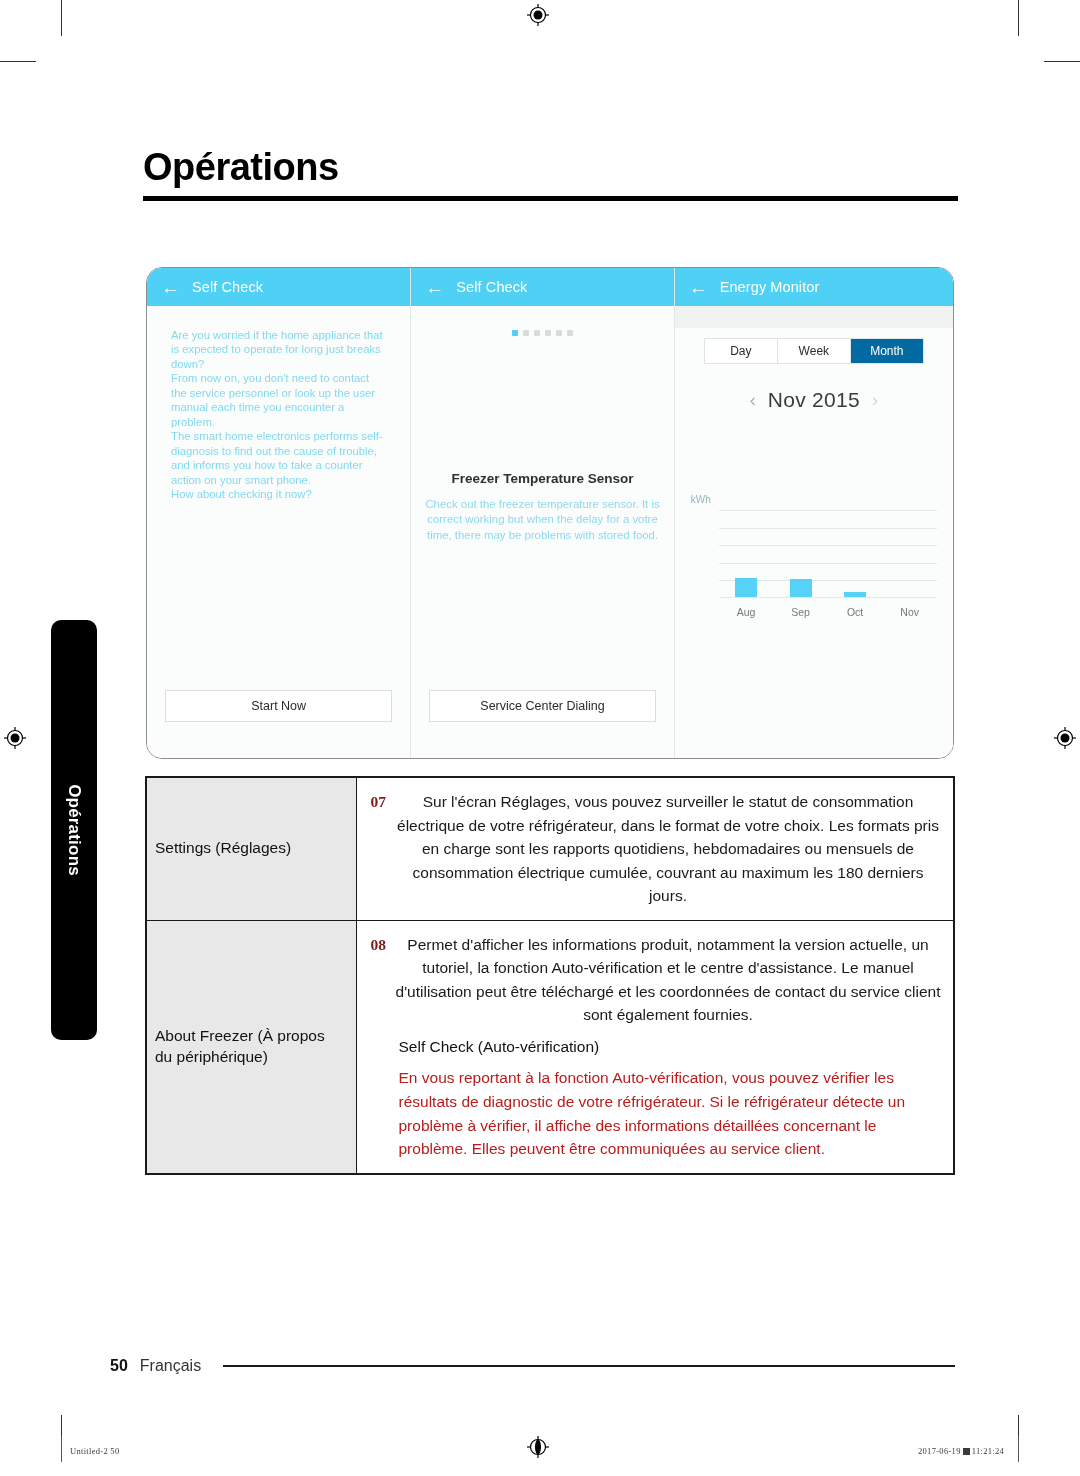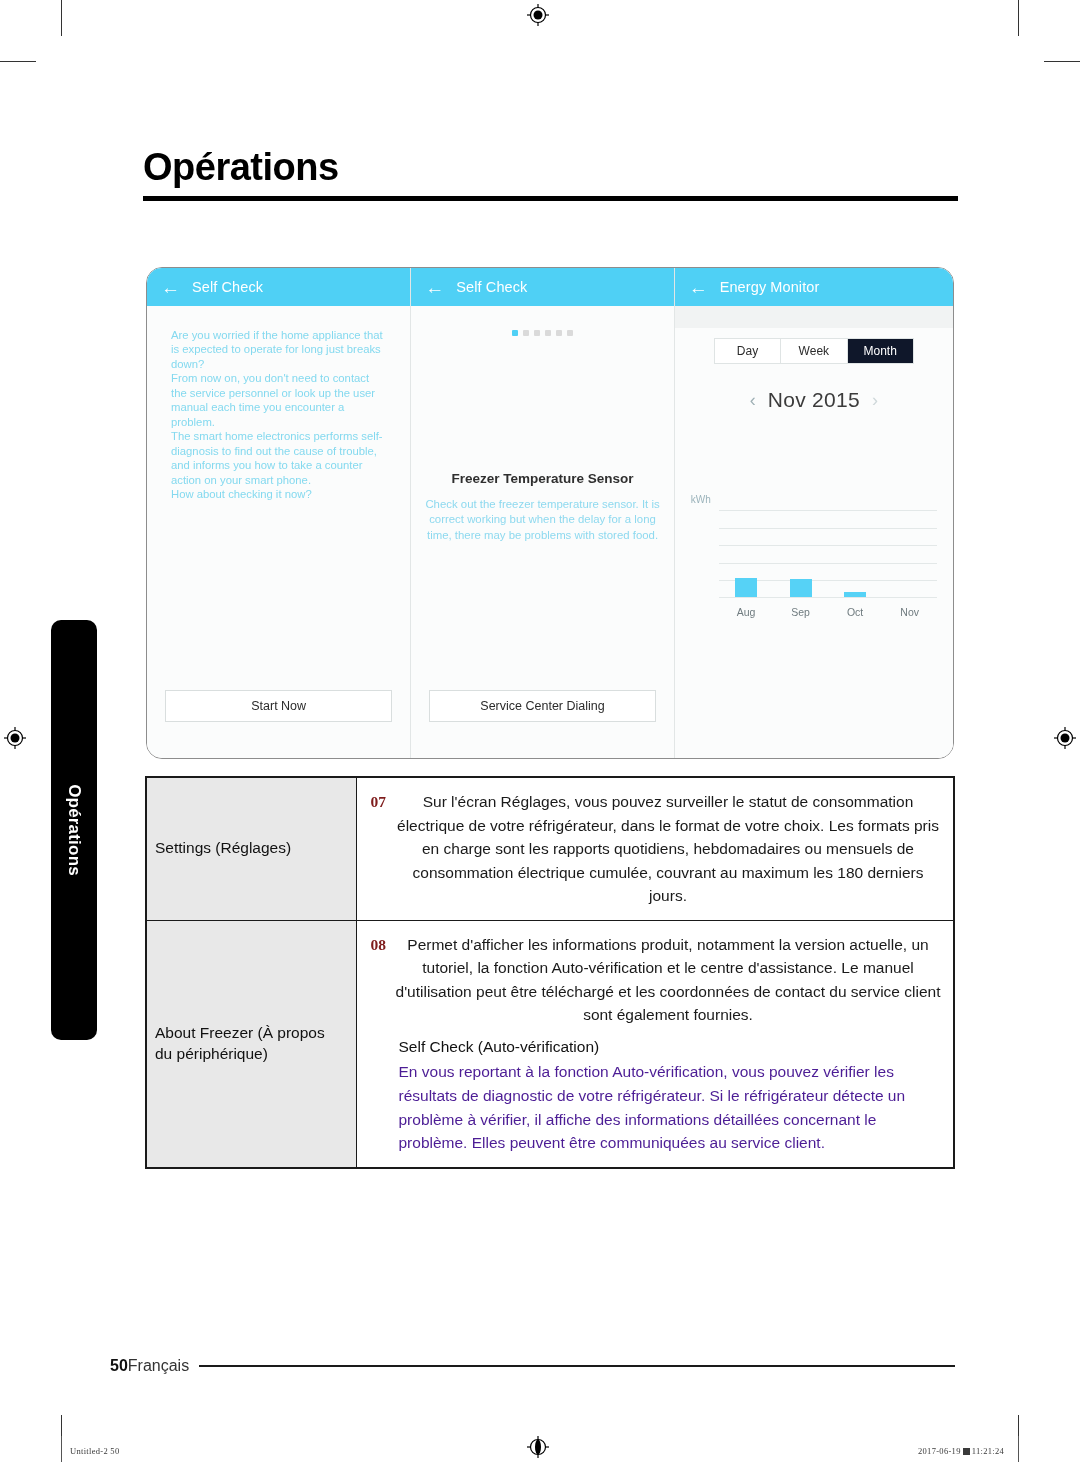--- a/index.html
+++ b/index.html
@@ -192,38 +192,38 @@
   }
   .em-body {
     flex: 1 1 auto;
     position: relative;
     padding: 10px 16px 0 16px;
     box-sizing: border-box;
     background: #fbfcfc;
   }
   .segctrl {
     display: flex;
-    width: 200px;
+    width: 220px;
     margin: 0 auto;
     border: 1px solid #dfe4e4;
     box-sizing: border-box;
   }
   .seg {
     flex: 1;
     text-align: center;
     font-size: 12px;
     padding: 5px 0;
     color: #2b2b2b;
     background: #ffffff;
     border-right: 1px solid #dfe4e4;
     cursor: pointer;
   }
   .seg:last-child { border-right: none; }
   .seg.active {
-    background: #0f172a;
+    background: #0369a1;
     color: #ffffff;
   }
 
   .month-nav {
     display: flex;
     align-items: center;
     justify-content: center;
     gap: 12px;
     margin-top: 24px;
   }
@@ -348,35 +348,36 @@
     font-family: Liberation Serif, serif;
   }
   .numbered .txt { flex: 1 1 auto; text-align: center; }
   .sub-head {
     margin-top: 8px;
     margin-left: 28px;
     font-size: 15.5px;
     color: #111;
   }
   .sub-body {
-    margin-top: 2px;
+    margin-top: 8px;
     margin-left: 28px;
     font-size: 15.5px;
     line-height: 1.52;
-    color: #4c1d95;
+    color: #b91c1c;
   }
 
   
   .page-footer {
     position: absolute;
     left: 110px;
     top: 1357px;
     width: 845px;
     display: flex;
     align-items: center;
+    gap: 12px;
   }
   .pg-num { font-size: 16px; font-weight: 700; color: #111; }
   .pg-lang { font-size: 16px; color: #333; }
   .pg-rule {
     flex: 1 1 auto;
     height: 2px;
     background: #1a1a1a;
     margin-left: 10px;
   }
 
@@ -492,21 +493,21 @@
       <div class="dots">
         <span class="dot active"></span>
         <span class="dot"></span>
         <span class="dot"></span>
         <span class="dot"></span>
         <span class="dot"></span>
         <span class="dot"></span>
       </div>
       <div class="sensor-block">
         <p class="sensor-title">Freezer Temperature Sensor</p>
-        <p class="sensor-desc">Check out the freezer temperature sensor. It is correct working but when the delay for a long time, there may be problems with stored food.</p>
+        <p class="sensor-desc">Check out the freezer temperature sensor. It is correct working but when the delay for a votre time, there may be problems with stored food.</p>
       </div>
     </div>
     <div class="phone-footer">
       <button class="flat-btn">Service Center Dialing</button>
     </div>
   </div>
 
   <div class="phone p3">
     <div class="appbar">
       <span class="back-arrow">←</span>

